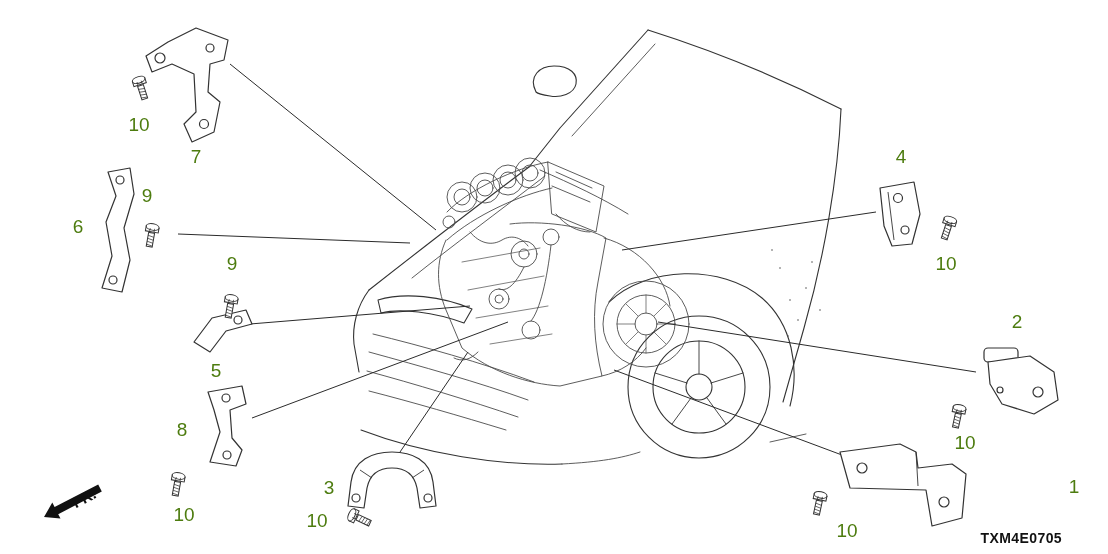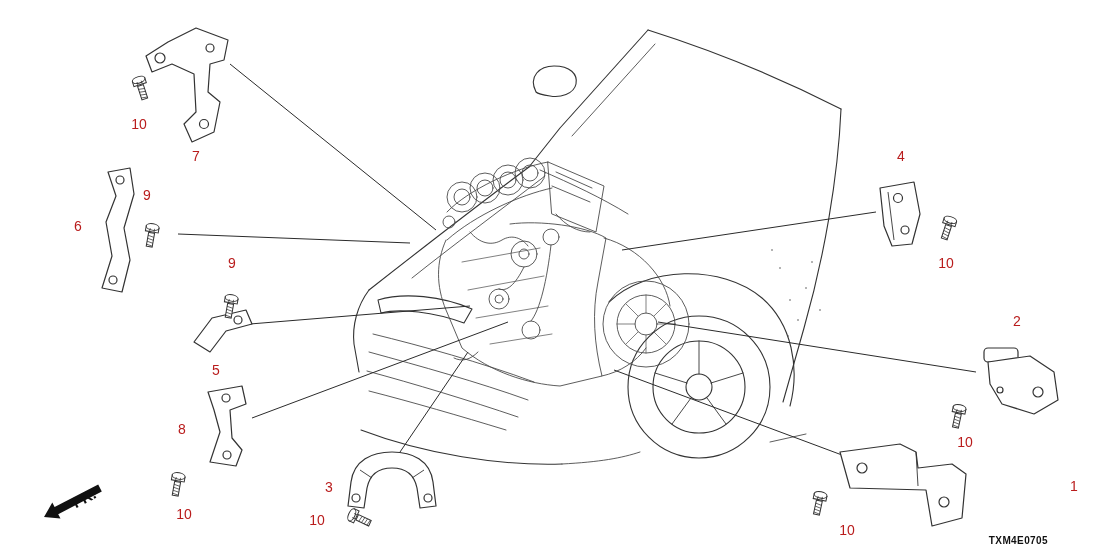--- a/index.html
+++ b/index.html
@@ -8,32 +8,32 @@
     width: 1108px;
     height: 554px;
     background: #ffffff;
     font-family: "Liberation Sans", sans-serif;
     overflow: hidden;
   }
   .stage svg { position: absolute; left: 0; top: 0; }
   .callout {
     position: absolute;
     transform: translate(-50%, -50%);
-    font-size: 14px;
-    color: #b91c1c;
+    font-size: 19px;
+    color: #4d7c0f;
     line-height: 1;
     cursor: pointer;
     user-select: none;
   }
   .diagram-code {
     position: absolute;
-    right: 60px;
+    right: 46px;
     bottom: 8px;
     font-weight: bold;
-    font-size: 10px;
+    font-size: 14px;
     letter-spacing: 0.4px;
     color: #111;
   }
   .fr-label {
     position: absolute;
     left: 84px;
     top: 498px;
     transform: translate(-50%, -50%) rotate(-27deg);
     font-weight: bold;
     font-size: 15px;

